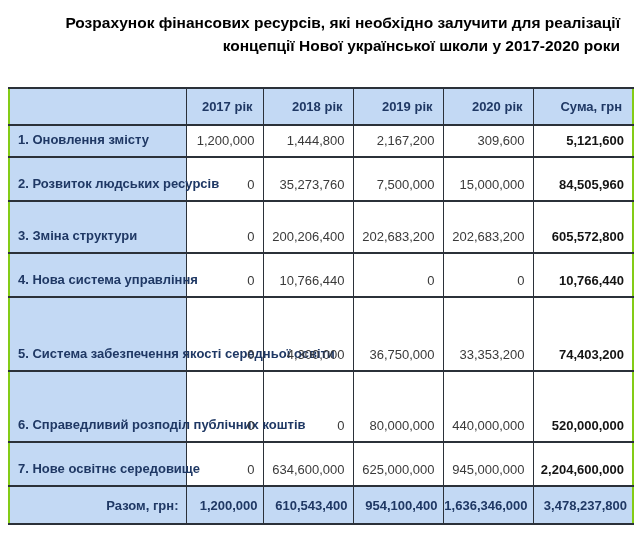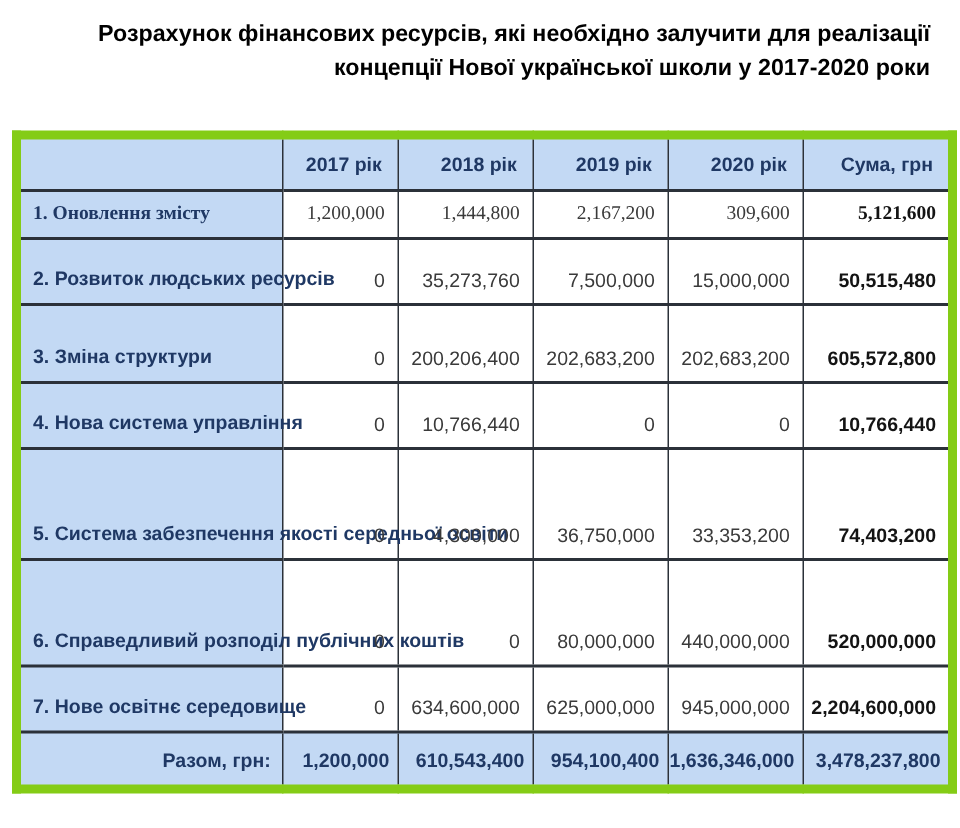--- a/index.html
+++ b/index.html
@@ -16,21 +16,21 @@
     font-size: 15.5px;
     font-weight: bold;
     color: #000000;
     line-height: 23px;
   }
   table.finance {
     margin: 30px 0 0 8px;
     width: 624px;
     border-collapse: collapse;
     table-layout: fixed;
-    border: 6px solid #84cc16;
+    border: 2px solid #84cc16;
   }
   table.finance td, table.finance th {
     border: 1.5px solid #2b3139;
     border-top-width: 2px;
     border-bottom-width: 2px;
     font-size: 13px;
     overflow: visible;
     white-space: nowrap;
   }
   
@@ -77,21 +77,21 @@
     background: #c3d9f4;
     color: #1f3864;
     font-weight: bold;
     text-align: right;
     vertical-align: middle;
     margin-top: 31px;
   }
   tr.totals td.tlabel { padding-right: 7px; }
   tr.totals td.tnum  { padding-right: 5px; }
   
-  tr.rh40 { height: 22px; font-family: Liberation Serif, serif; }
+  tr.rh40 { height: 22px; }
   tr.rh52 { height: 44px; }
   tr.rh36 { height: 52px; }
   tr.rh74 { height: 74px; }
   tr.rh71 { height: 71px; }
 </style>
 </head>
 <body>
 
 <div class="page-title">
   <div>Розрахунок фінансових ресурсів, які необхідно залучити для реалізації</div>
@@ -126,21 +126,21 @@
       <td class="sum">5,121,600</td>
     </tr>
 
     <tr class="rh52">
       <td class="label">2. Розвиток
 людських ресурсів</td>
       <td class="num">0</td>
       <td class="num">35,273,760</td>
       <td class="num">7,500,000</td>
       <td class="num">15,000,000</td>
-      <td class="sum">50,515,480</td>
+      <td class="sum">84,505,960</td>
     </tr>
 
     <tr class="rh36">
       <td class="label">3. Зміна структури</td>
       <td class="num">0</td>
       <td class="num">200,206,400</td>
       <td class="num">202,683,200</td>
       <td class="num">202,683,200</td>
       <td class="sum">605,572,800</td>
     </tr>

